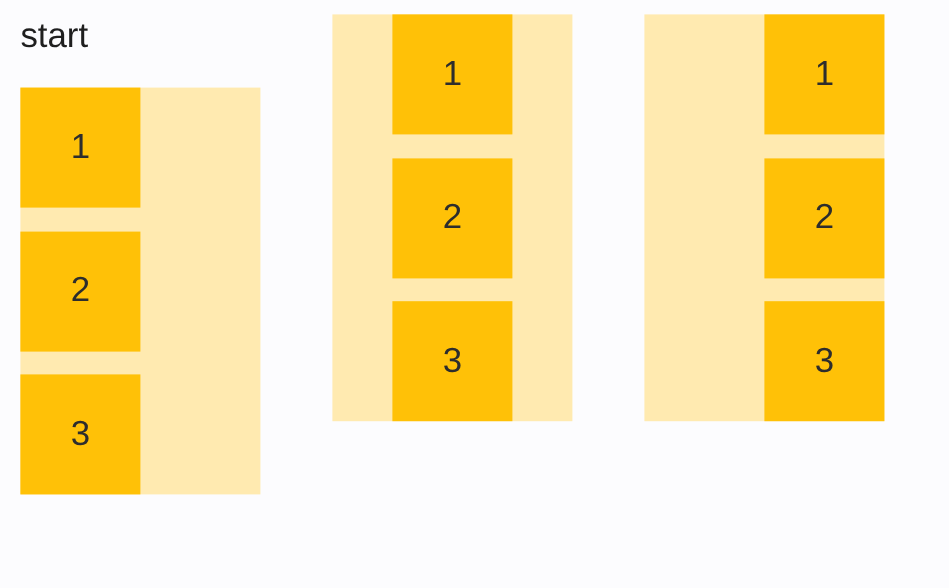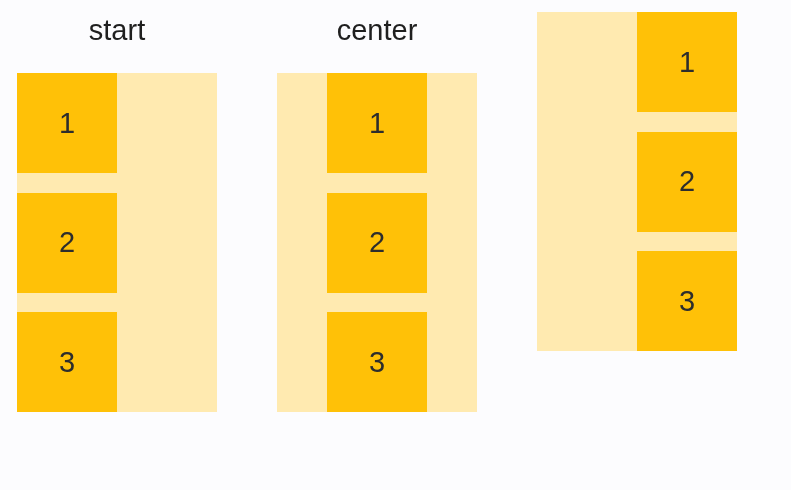--- a/index.html
+++ b/index.html
@@ -20,21 +20,20 @@
     width: 200px;
     display: flex;
     flex-direction: column;
   }
   .group-label {
     font-size: 29px;
     line-height: 36px;
     color: #1f1f1f;
     margin: 0 0 25px 0;
     font-weight: 400;
-    text-align: center;
   }
   .container {
     width: 200px;
     height: 339px;
     background: #ffeab0;
     display: flex;
     flex-direction: column;
     justify-content: space-between;
   }
   .item {
@@ -59,21 +58,20 @@
   <section class="group">
     <h2 class="group-label">start</h2>
     <div class="container align-start">
       <div class="item">1</div>
       <div class="item">2</div>
       <div class="item">3</div>
     </div>
   </section>
 
   <section class="group">
-    <h2 class="group-label">center</h2>
     <div class="container align-center">
       <div class="item">1</div>
       <div class="item">2</div>
       <div class="item">3</div>
     </div>
   </section>
 
   <section class="group">
     <div class="container align-end">
       <div class="item">1</div>

